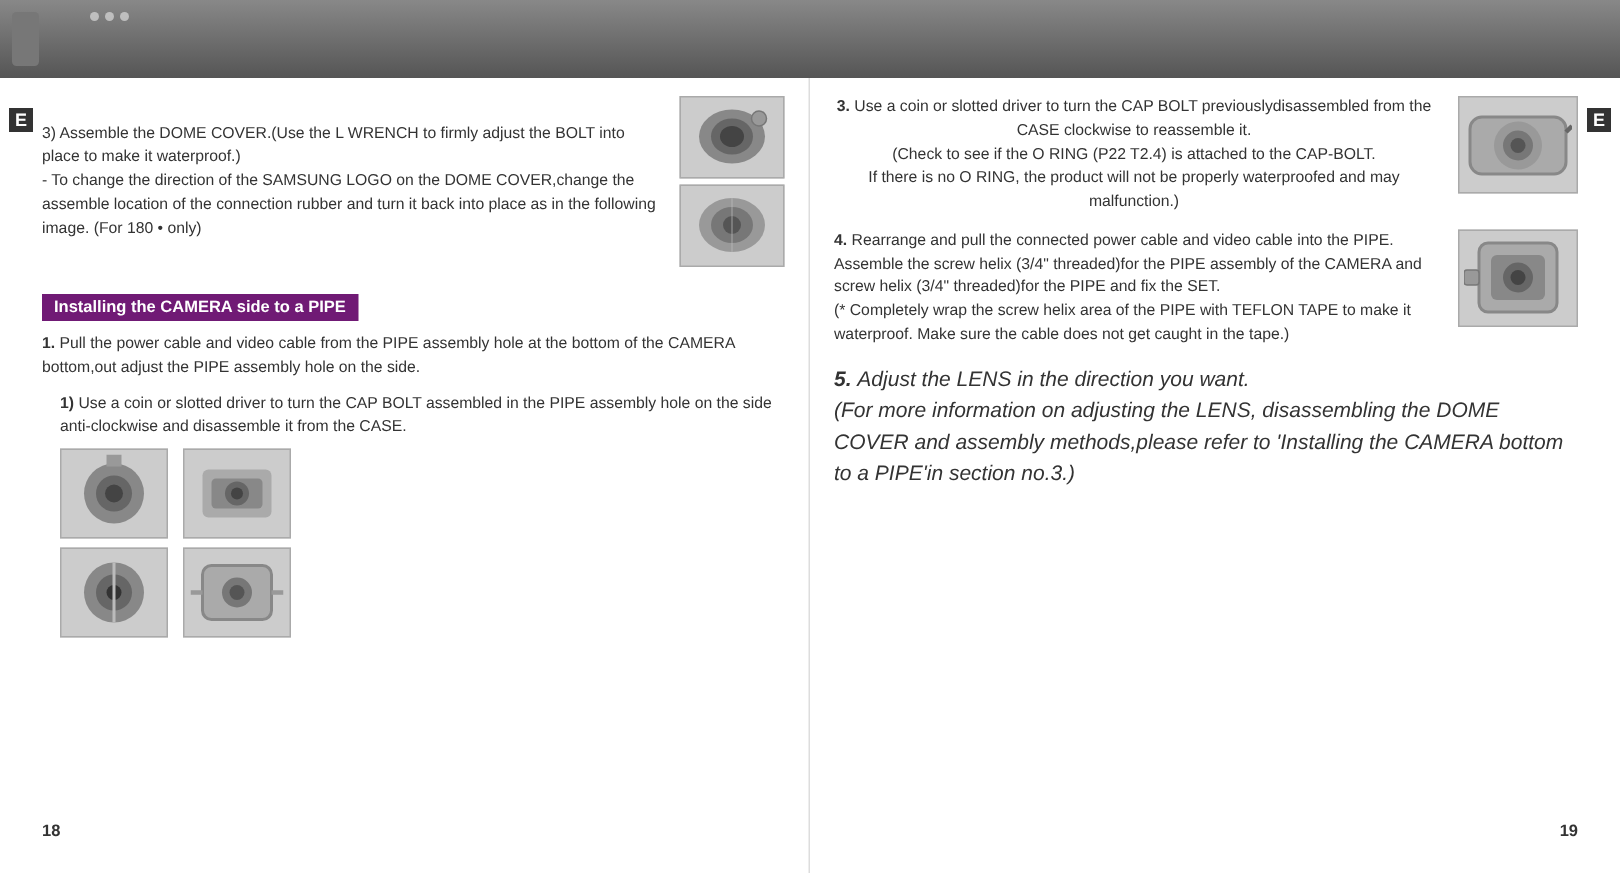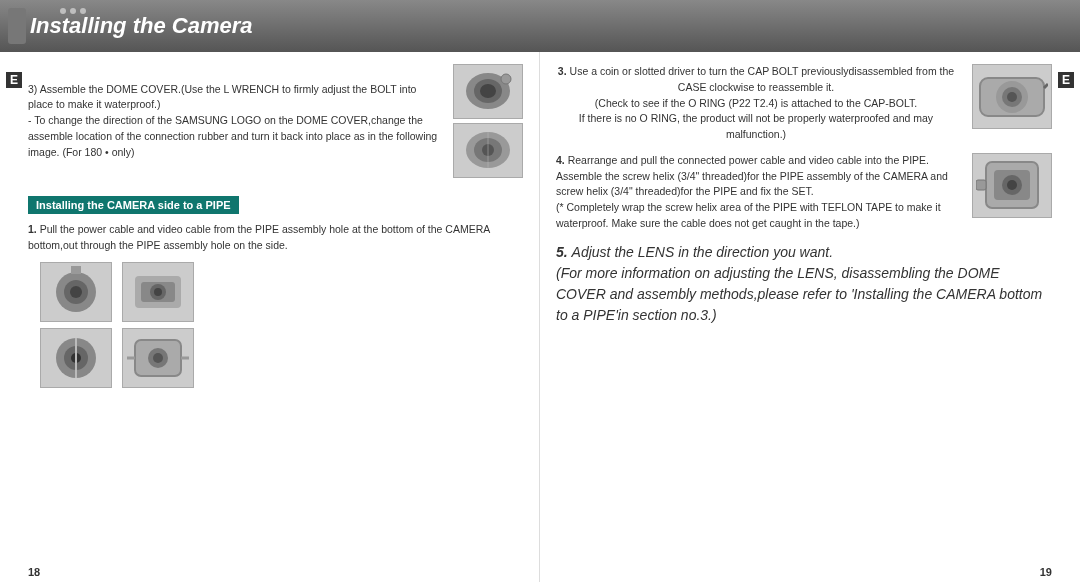--- a/index.html
+++ b/index.html
@@ -98,21 +98,21 @@
       width: 16px;
       height: 16px;
       display: flex;
       align-items: center;
       justify-content: center;
     }
 
     
     .page-num {
       position: absolute;
-      bottom: 4px;
+      bottom: 22px;
       font-size: 11px;
       font-weight: bold;
       color: #333;
     }
     .page-num-left { left: 28px; }
     .page-num-right { right: 28px; }
 
     
     .top-section-left {
       display: flex;
@@ -127,21 +127,21 @@
       color: #333;
     }
     .top-images-left {
       display: flex;
       flex-direction: column;
       gap: 4px;
     }
 
     
     .section-heading {
-      background: #0f766e;
+      background: #701a75;
       color: #fff;
       font-weight: bold;
       font-size: 11px;
       padding: 3px 8px;
       margin: 8px 0;
       display: inline-block;
     }
 
     
     .step {
@@ -192,21 +192,20 @@
 </head>
 <body>
 
 <div class="header">
   <div class="header-decoration"></div>
   <div class="header-dots">
     <div class="dot"></div>
     <div class="dot"></div>
     <div class="dot"></div>
   </div>
-  <span class="header-title">Installing the Camera</span>
 </div>
 
 <div class="content">
 
   <div class="page-left">
     <div class="e-marker">E</div>
 
     
     <div class="top-section-left">
       <div class="top-text-left">
@@ -233,24 +232,27 @@
           </svg>
         </div>
       </div>
     </div>
 
     
     <div class="section-heading">Installing the CAMERA side to a PIPE</div>
 
     
     <div class="step">
-      <strong>1. </strong><span>Pull the power cable and video cable from the PIPE assembly hole at the bottom of the CAMERA bottom,out through the PIPE assembly hole on the side.</span>
-    </div>
-
-    
+      <strong>1. </strong><span>Pull the power cable and video cable from the PIPE assembly hole at the bottom of the CAMERA bottom,out adjust the PIPE assembly hole on the side.</span>
+    </div>
+
+    
+    <div class="step-indent">
+      <strong>1) </strong><span>Use a coin or slotted driver to turn the CAP BOLT assembled in the PIPE assembly hole on the side anti-clockwise and disassemble it from the CASE.</span>
+    </div>
 
     
     <div class="img-row">
       <div class="img-placeholder img-md">
         <svg width="62" height="52" viewBox="0 0 62 52">
           <circle cx="31" cy="26" r="20" fill="#888"></circle>
           <circle cx="31" cy="26" r="12" fill="#666"></circle>
           <circle cx="31" cy="26" r="6" fill="#444"></circle>
           <rect x="26" y="0" width="10" height="8" fill="#999"></rect>
         </svg>

